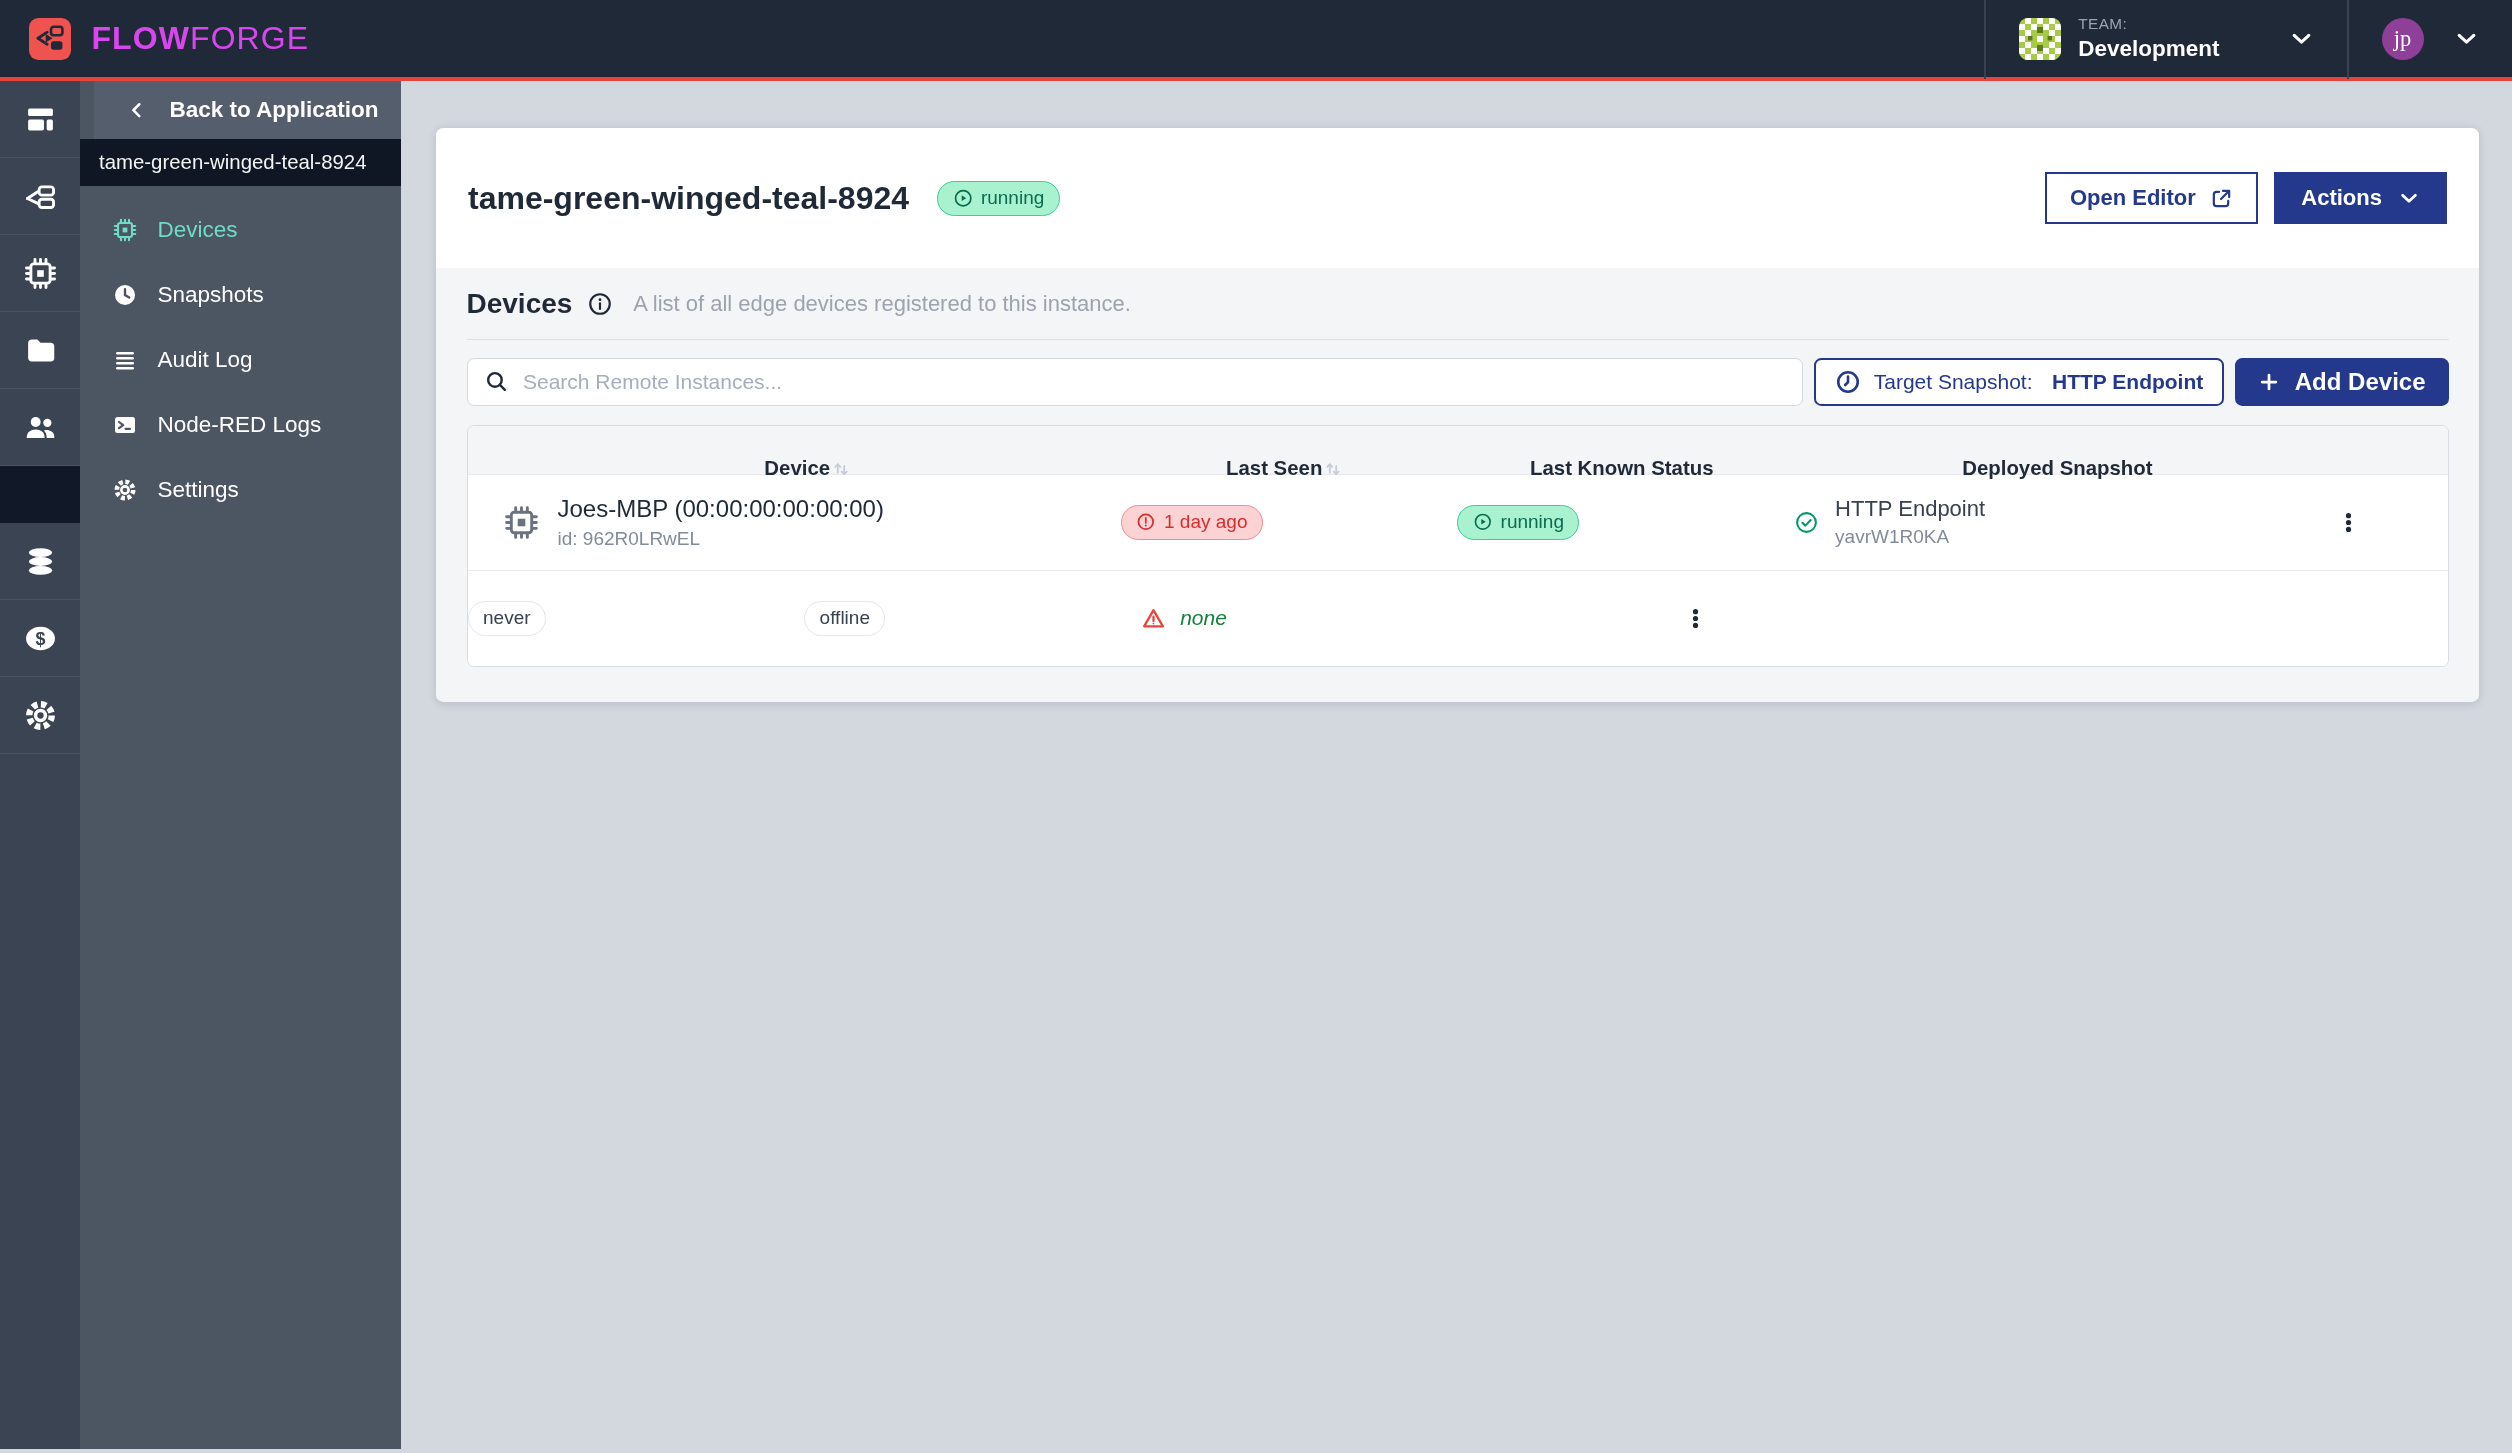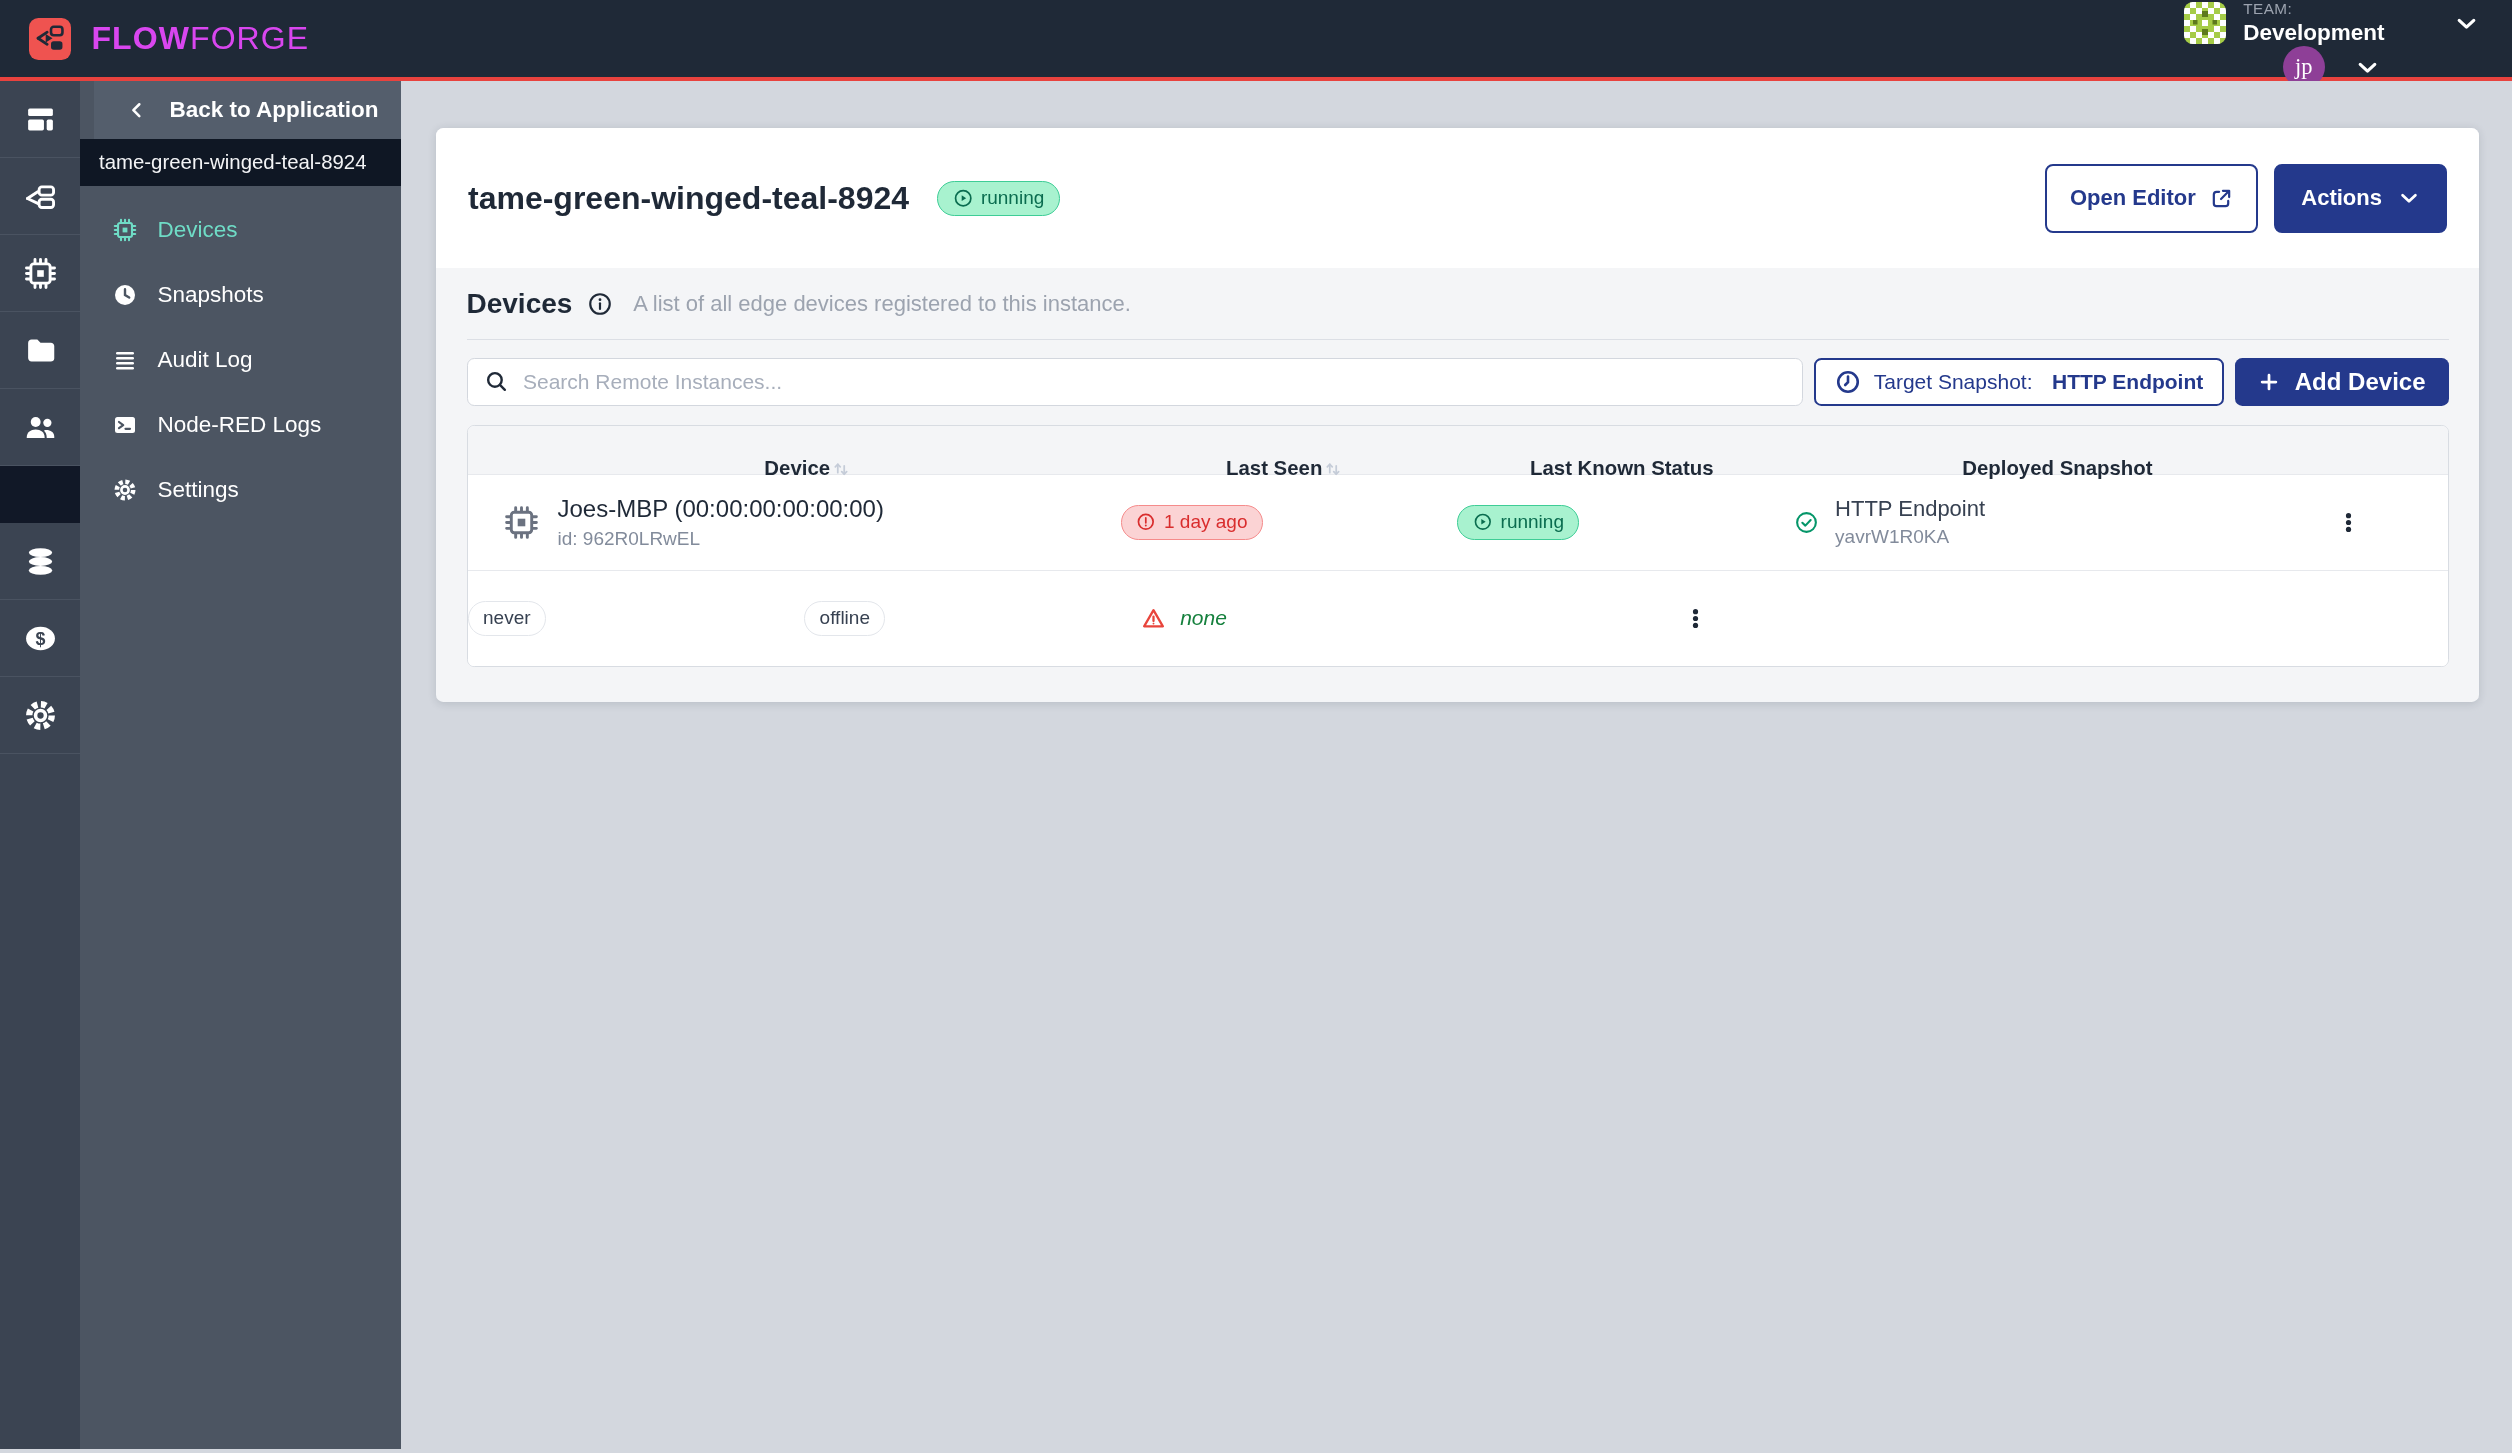--- a/index.html
+++ b/index.html
@@ -16,21 +16,21 @@
     height: 81px; background: #1F2937; border-bottom: 4.4px solid #E8423E;
     display: flex; align-items: center; justify-content: space-between;
     padding-left: 29px;
   }
   .brand { display: flex; align-items: center; gap: 20.4px; cursor: pointer; }
   .brand-mark { width: 42px; height: 42px; border-radius: 9.4px; background: #EF5350;
     display: flex; align-items: center; justify-content: center; color: #1F2937; }
   .brand-text { font-size: 32px; color: #d946ef; font-weight: 800; letter-spacing: 1.1px; }
   .brand-text .light { font-weight: 400; }
 
-  .nav-right { display: flex; align-items: center; height: 100%; flex-direction: column; }
+  .nav-right { display: flex; align-items: center; height: 100%; }
   .nav-divider { width: 1.5px; height: 81px; background: #39414F; }
   .team-select { display: flex; align-items: center; gap: 17.4px; padding: 0 33px; height: 100%; cursor: pointer; }
   .identicon { width: 42px; height: 42px; border-radius: 8.7px; overflow: hidden; }
   .team-label { font-size: 15.3px; color: #9CA3AF; letter-spacing: 0.4px; }
   .team-name { font-size: 22.5px; color: #fff; font-weight: 600; margin-top: 2.2px; }
   .chev { color: #fff; }
   .team-chev { margin-left: 52px; }
   .user-select { display: flex; align-items: center; gap: 30.5px; padding: 0 33px; height: 100%; cursor: pointer; }
   .avatar { width: 42px; height: 42px; border-radius: 50%; background: #8E3F97;
     color: #fff; display: flex; align-items: center; justify-content: center;
@@ -56,22 +56,22 @@
   .menu-item.active { color: #6FDCC6; }
 
   
   .content { flex: 1; background: #D3D7DE; }
   .card { margin: 47px 33px 0 35px; border-radius: 7.3px; box-shadow: 0 1.5px 8.7px rgba(31,41,55,.14); }
   .card-header { background: #fff; border-radius: 7.3px 7.3px 0 0; height: 140px;
     display: flex; align-items: center; padding: 0 32px; }
   .page-title { font-size: 32px; font-weight: 700; color: #1F2937; }
   .header-badge { margin-left: 28px; }
   .header-actions { margin-left: auto; display: flex; gap: 16px; }
-  .btn { display: flex; align-items: center; border-radius: 8px; cursor: pointer;
-    font-size: 22px; font-weight: 700; height: 69px; }
+  .btn { display: flex; align-items: center; border-radius: 0; cursor: pointer;
+    font-size: 22px; font-weight: 700; height: 52px; }
   .btn-outline { background: #fff; border: 2.2px solid #24398C; color: #24398C; padding: 0 23px; gap: 14.5px; }
   .btn-solid { background: #24398C; border: 2.2px solid #24398C; color: #fff; padding: 0 25px; gap: 16px; }
 
   .card-body { background: #F4F5F7; border-radius: 0 0 7.3px 7.3px; padding: 20.4px 30.5px 35px; }
   .section-head { display: flex; align-items: center; gap: 14.5px; }
   .section-title { font-size: 28px; font-weight: 700; color: #1F2937; }
   .info-ic { color: #1F2937; }
   .section-desc { font-size: 22px; color: #9CA3AF; margin-left: 5.8px; }
   .section-divider { border: none; border-top: 1.5px solid #DCDFE5; margin-top: 19px; }
 

